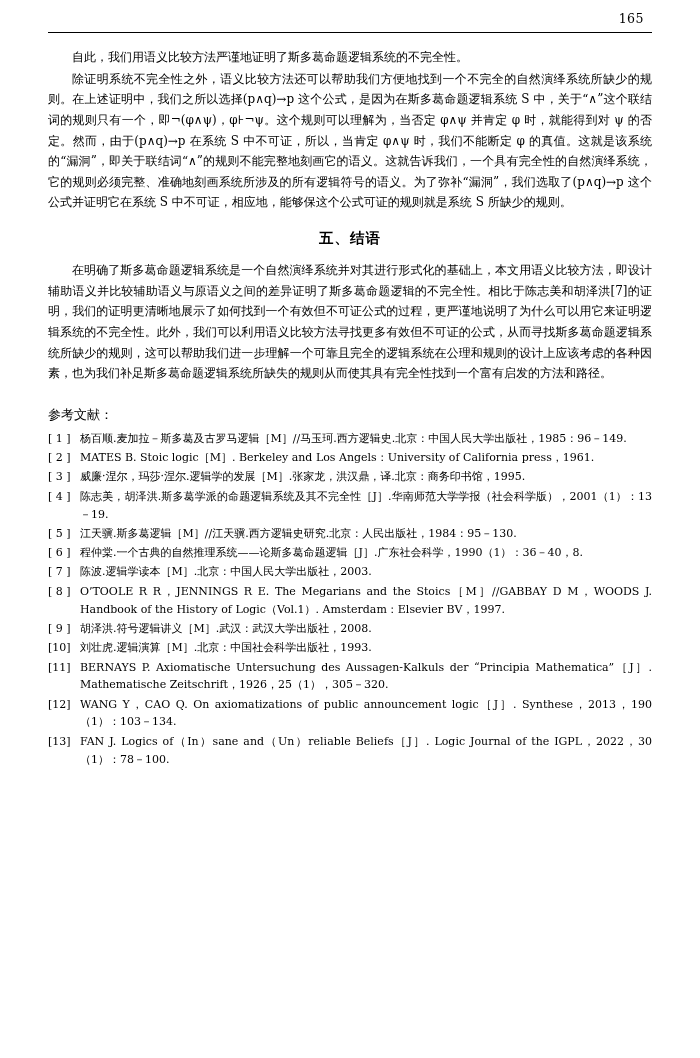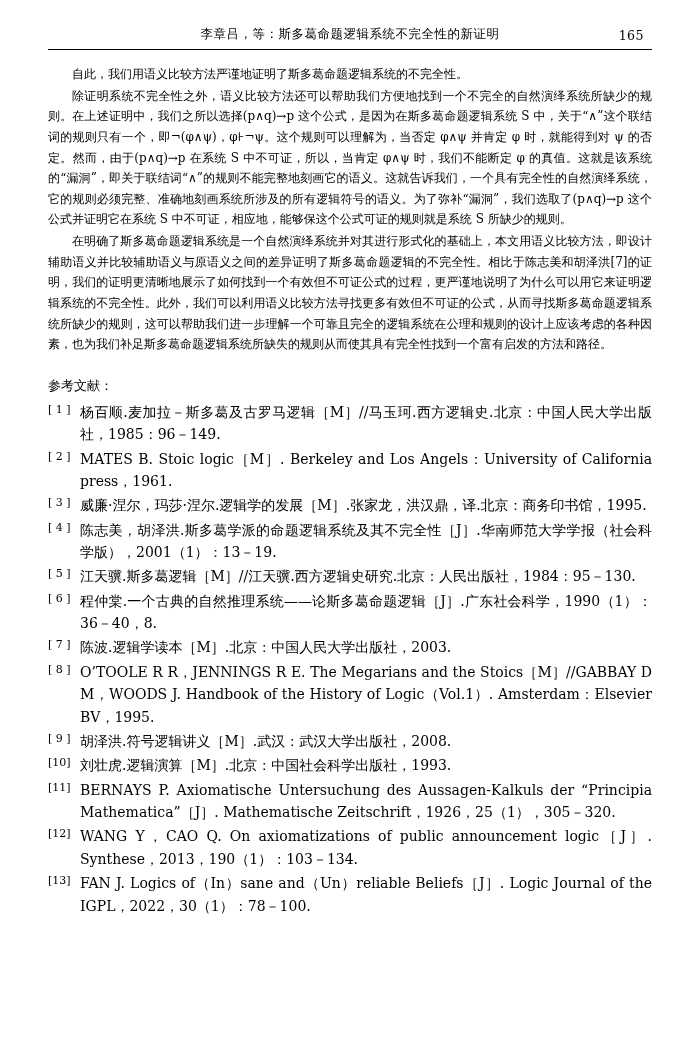--- a/index.html
+++ b/index.html
@@ -76,39 +76,39 @@
   .ref-num {
     flex: 0 0 32px;
     text-align: left;
     white-space: nowrap;
     font-size: 11px;
   }
   .ref-text {
     flex: 1 1 auto;
     text-align: justify;
     text-justify: inter-ideograph;
-    font-size: 14px;
+    font-size: 11px;
   }
 </style>
 </head>
 <body>
 
 <div class="page">
 
   <div class="header">
-    <span class="header-title">李章吕，等：斯多葛命题逻辑系统不完全性的新证明</span>
     <span class="header-page">165</span>
   </div>
   <div class="rule"></div>
 
   <div class="body-text">
     <p>自此，我们用语义比较方法严谨地证明了斯多葛命题逻辑系统的不完全性。</p>
     <p>除证明系统不完全性之外，语义比较方法还可以帮助我们方便地找到一个不完全的自然演绎系统所缺少的规则。在上述证明中，我们之所以选择(p∧q)→p 这个公式，是因为在斯多葛命题逻辑系统 S 中，关于“∧”这个联结词的规则只有一个，即¬(φ∧ψ)，φ⊦¬ψ。这个规则可以理解为，当否定 φ∧ψ 并肯定 φ 时，就能得到对 ψ 的否定。然而，由于(p∧q)→p 在系统 S 中不可证，所以，当肯定 φ∧ψ 时，我们不能断定 φ 的真值。这就是该系统的“漏洞”，即关于联结词“∧”的规则不能完整地刻画它的语义。这就告诉我们，一个具有完全性的自然演绎系统，它的规则必须完整、准确地刻画系统所涉及的所有逻辑符号的语义。为了弥补“漏洞”，我们选取了(p∧q)→p 这个公式并证明它在系统 S 中不可证，相应地，能够保这个公式可证的规则就是系统 S 所缺少的规则。</p>
   </div>
 
+  <div class="section-title">五、结语</div>
 
   <div class="body-text">
     <p>在明确了斯多葛命题逻辑系统是一个自然演绎系统并对其进行形式化的基础上，本文用语义比较方法，即设计辅助语义并比较辅助语义与原语义之间的差异证明了斯多葛命题逻辑的不完全性。相比于陈志美和胡泽洪[7]的证明，我们的证明更清晰地展示了如何找到一个有效但不可证公式的过程，更严谨地说明了为什么可以用它来证明逻辑系统的不完全性。此外，我们可以利用语义比较方法寻找更多有效但不可证的公式，从而寻找斯多葛命题逻辑系统所缺少的规则，这可以帮助我们进一步理解一个可靠且完全的逻辑系统在公理和规则的设计上应该考虑的各种因素，也为我们补足斯多葛命题逻辑系统所缺失的规则从而使其具有完全性找到一个富有启发的方法和路径。</p>
   </div>
 
   <div class="refs-title">参考文献：</div>
 
   <div class="ref-list">
     <div class="ref-item">
       <span class="ref-num">[ 1 ]</span>
@@ -133,21 +133,21 @@
     <div class="ref-item">
       <span class="ref-num">[ 6 ]</span>
       <span class="ref-text">程仲棠.一个古典的自然推理系统——论斯多葛命题逻辑［J］.广东社会科学，1990（1）：36－40，8.</span>
     </div>
     <div class="ref-item">
       <span class="ref-num">[ 7 ]</span>
       <span class="ref-text">陈波.逻辑学读本［M］.北京：中国人民大学出版社，2003.</span>
     </div>
     <div class="ref-item">
       <span class="ref-num">[ 8 ]</span>
-      <span class="ref-text">O’TOOLE R R，JENNINGS R E. The Megarians and the Stoics［M］//GABBAY D M，WOODS J. Handbook of the History of Logic（Vol.1）. Amsterdam：Elsevier BV，1995.</span>
+      <span class="ref-text">O’TOOLE R R，JENNINGS R E. The Megarians and the Stoics［M］//GABBAY D M，WOODS J. Handbook of the History of Logic（Vol.1）. Amsterdam：Elsevier BV，1997.</span>
     </div>
     <div class="ref-item">
       <span class="ref-num">[ 9 ]</span>
       <span class="ref-text">胡泽洪.符号逻辑讲义［M］.武汉：武汉大学出版社，2008.</span>
     </div>
     <div class="ref-item">
       <span class="ref-num">[10]</span>
       <span class="ref-text">刘壮虎.逻辑演算［M］.北京：中国社会科学出版社，1993.</span>
     </div>
     <div class="ref-item">

